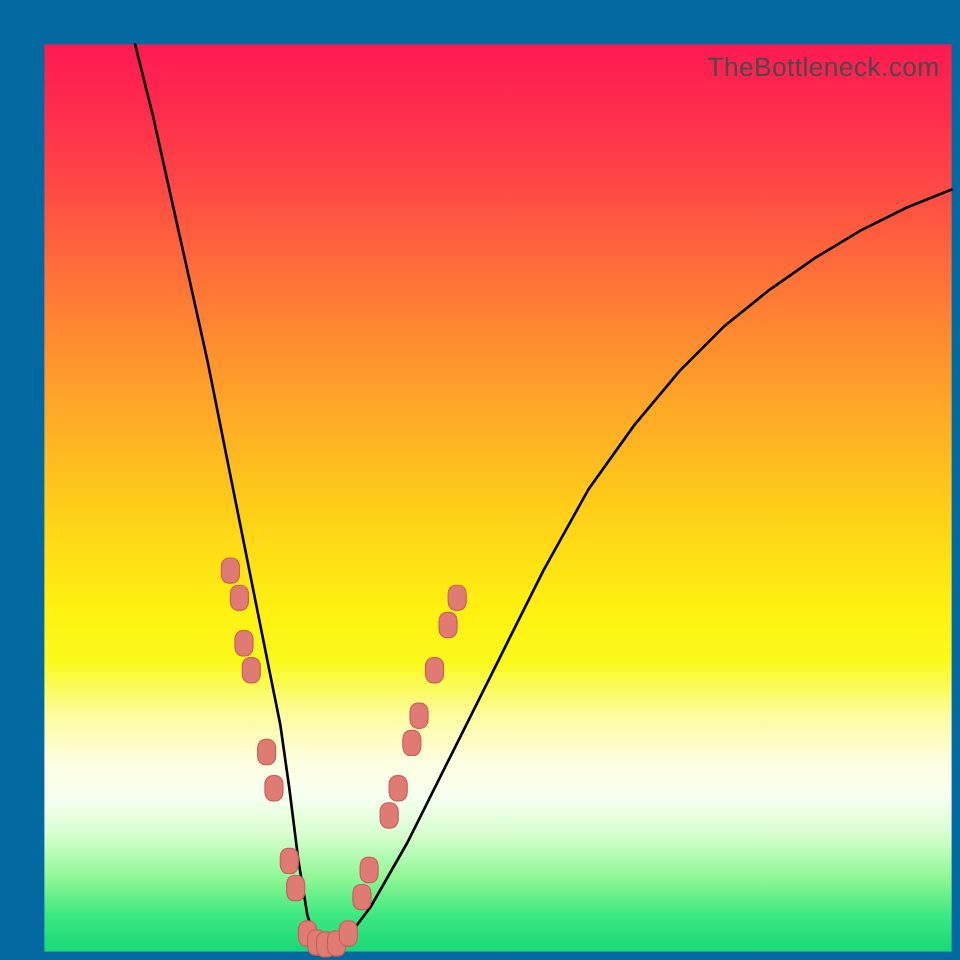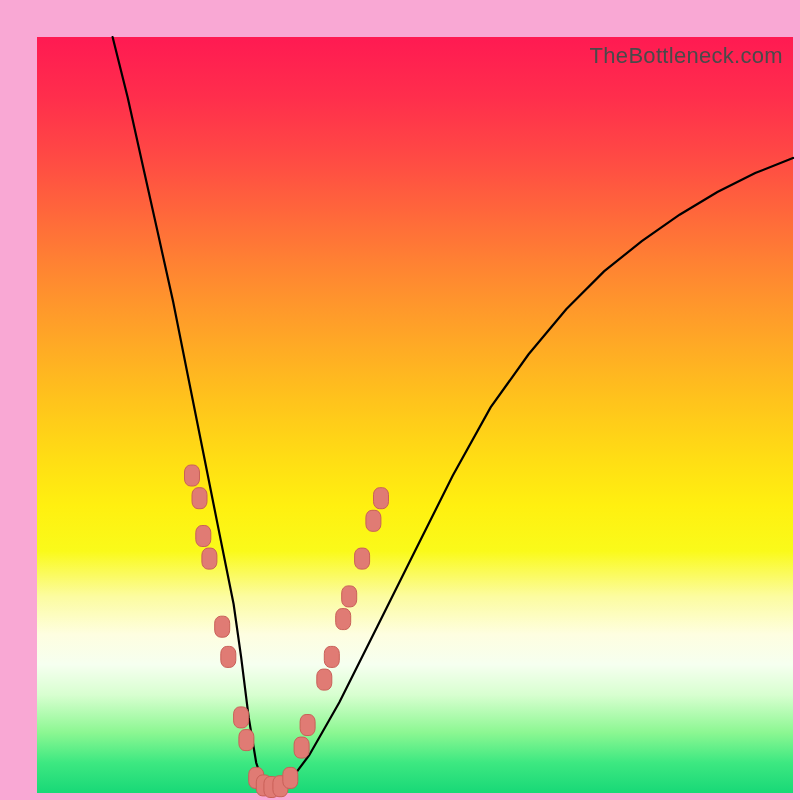--- a/index.html
+++ b/index.html
@@ -8,21 +8,21 @@
     width: 800px;
     height: 800px;
     overflow: hidden;
     background: #000;
     font-family: Arial, Helvetica, sans-serif;
   }
   .frame {
     position: relative;
     width: 800px;
     height: 800px;
-    background: #f9a8d4;
+    background: #0369a1;
   }
   .plot {
     position: absolute;
     left: 37px;
     top: 37px;
     width: 756px;
     height: 756px;
     
     background: linear-gradient(to bottom,
       #ff1a52 0%,

